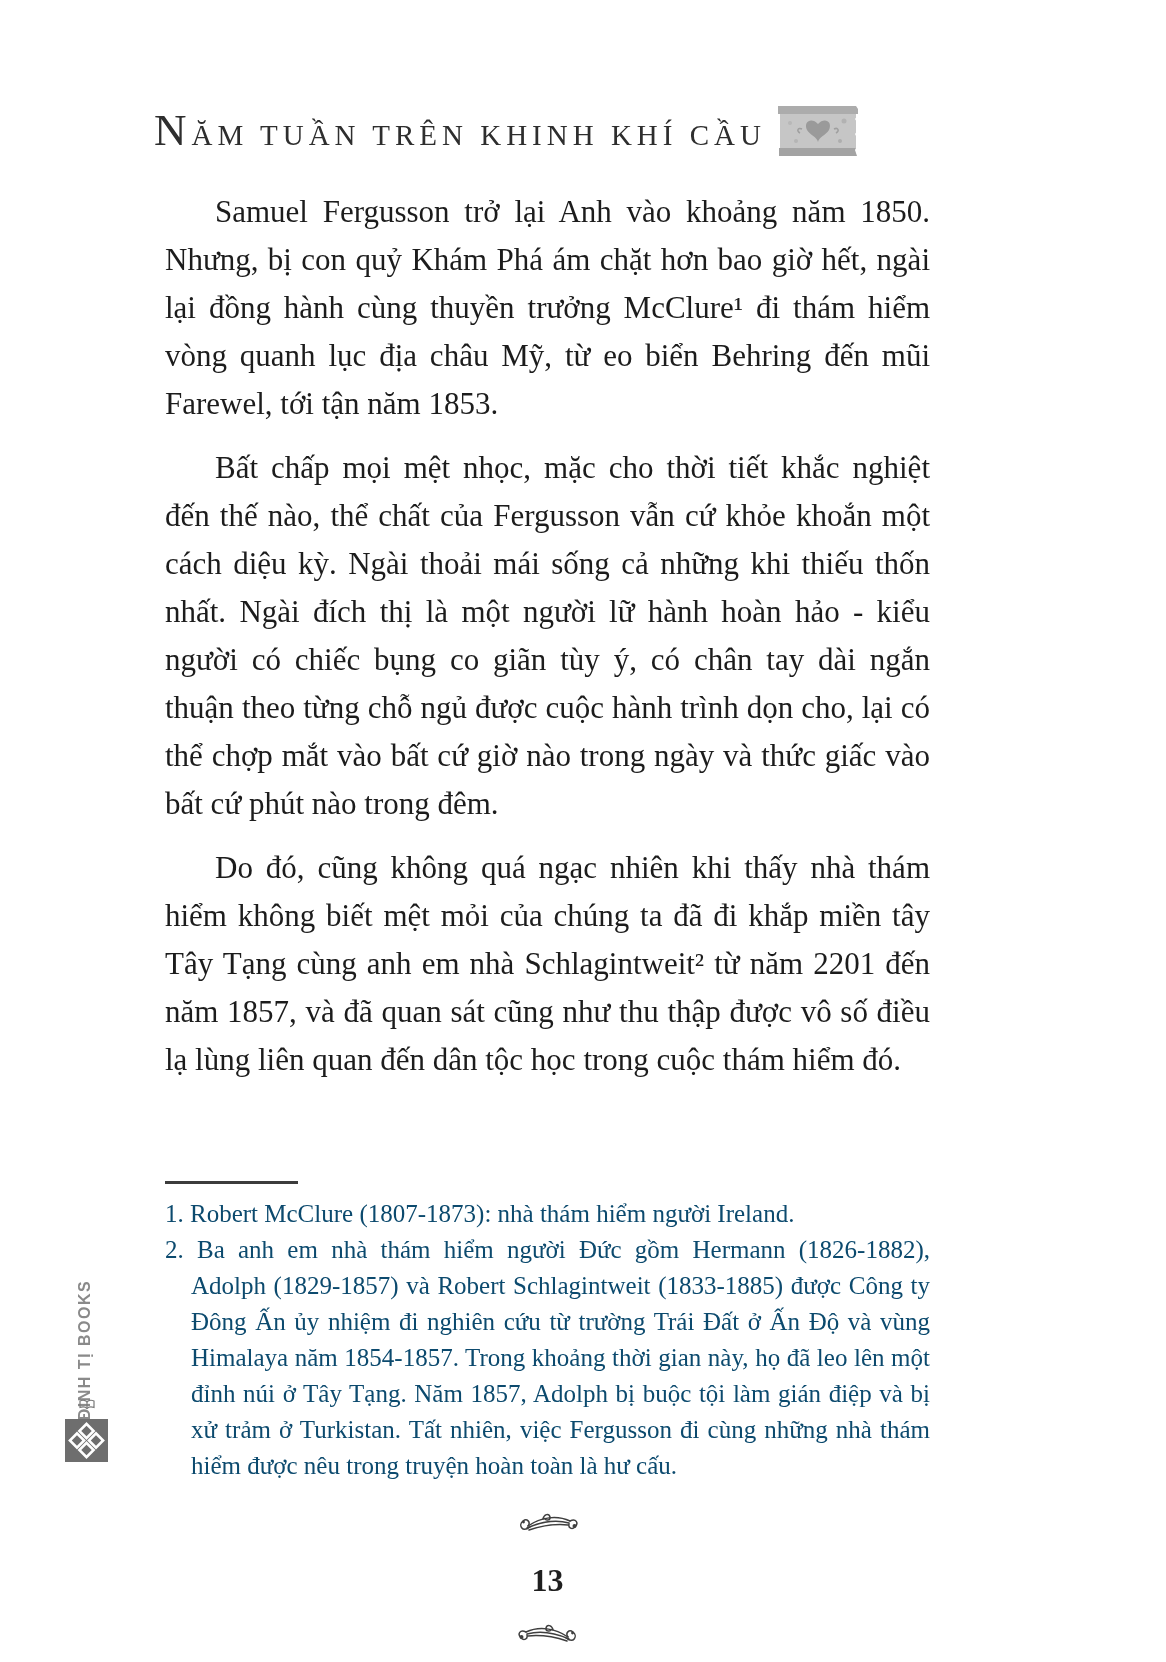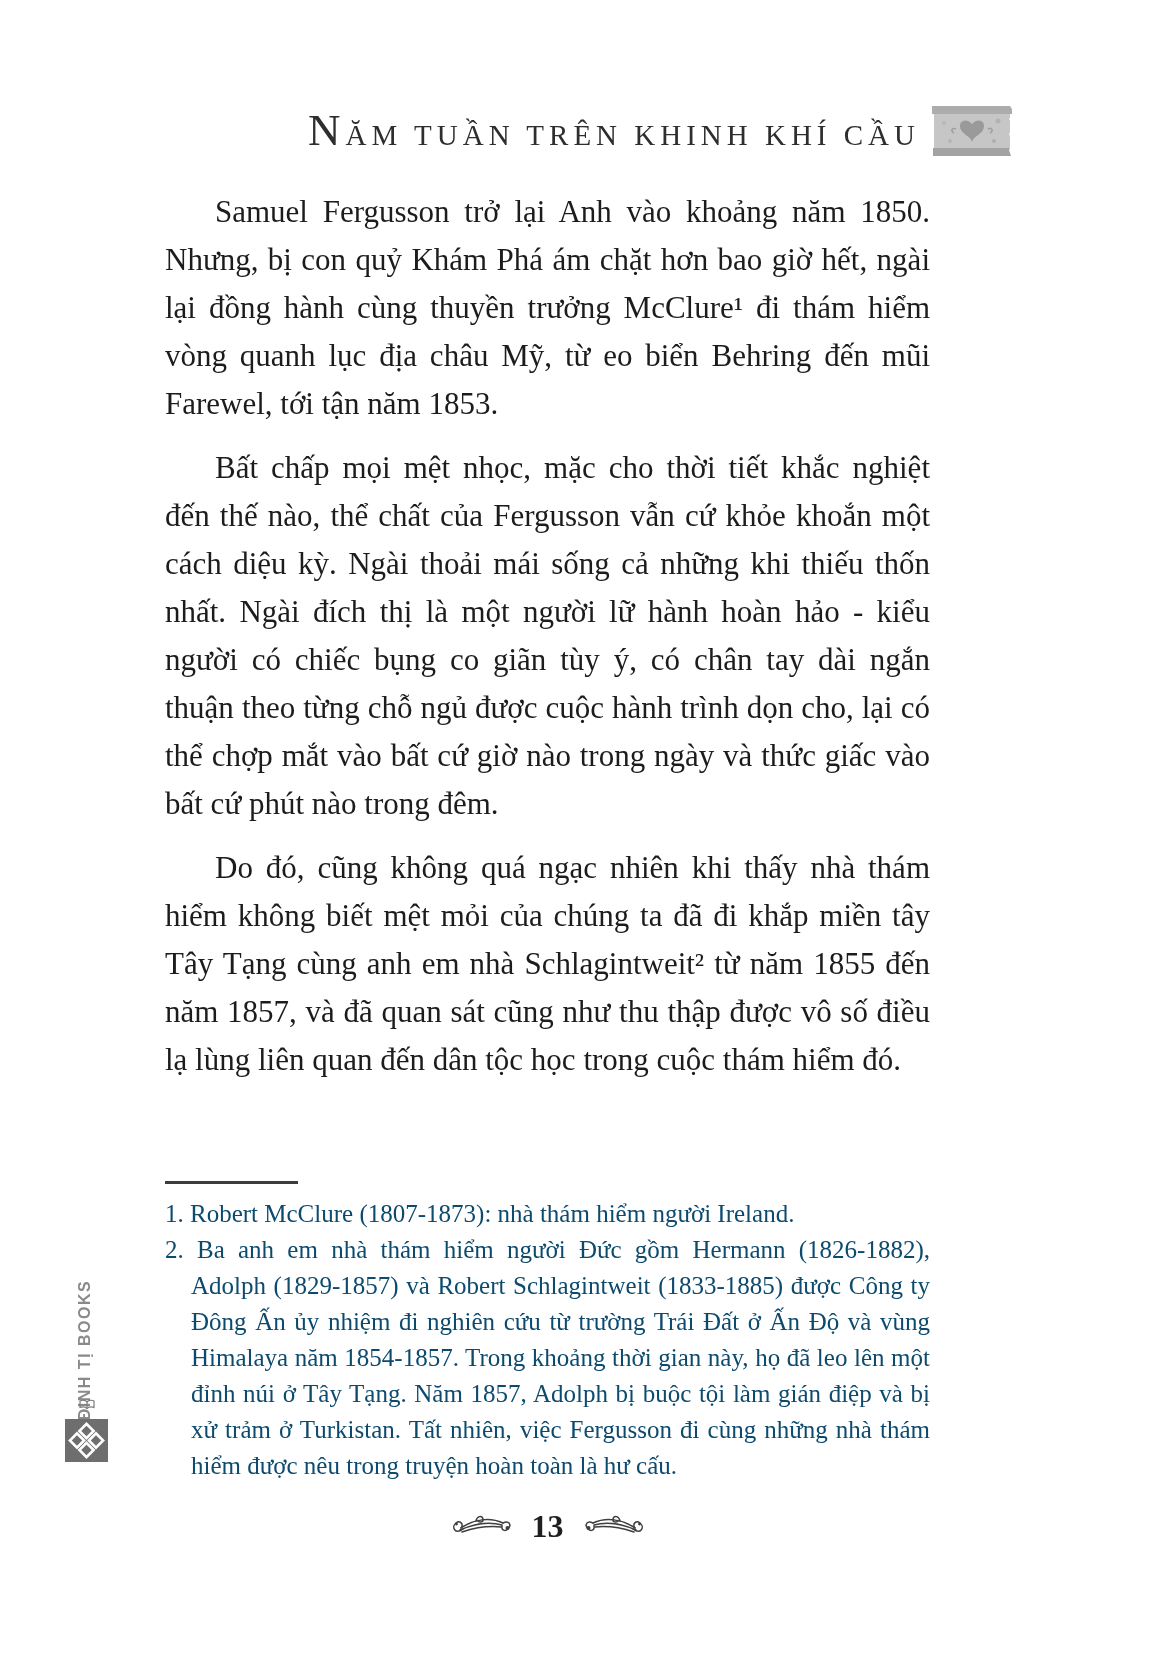--- a/index.html
+++ b/index.html
@@ -10,21 +10,21 @@
     background:#ffffff;
     font-family:"Liberation Serif", serif;
     color:#1e1e1e;
     margin:0 auto;
     overflow:hidden;
   }
 
   
   .page-header {
     position:absolute; top:100px; left:0; width:1014px;
-    display:flex; justify-content:flex-end; align-items:center; gap:12px;
+    display:flex; justify-content:center; align-items:center; gap:12px;
   }
   .book-title {
     font-size:29px; font-weight:400;
     letter-spacing:5px;
     color:#2e2e2e;
     white-space:nowrap;
     line-height:60px;
   }
   .book-title::first-letter { font-size:45px; }
 
@@ -65,21 +65,21 @@
     color:#8a8a8a;
   }
   .logo-block {
     position:absolute; left:65px; top:1396px; width:43px;
     display:flex; flex-direction:column; align-items:center; gap:5px;
   }
 
   
   .page-footer {
     position:absolute; top:1508px; left:165px; width:765px;
-    display:flex; justify-content:center; align-items:center; gap:20px;
+    display:flex; justify-content:center; align-items:center; gap:20px;flex-direction:column;
   }
   .page-number {
     font-size:32px; font-weight:700; color:#1f1f1f;
   }
   .flourish-right { transform:scaleX(-1); }
 </style>
 </head>
 <body>
 
 <div class="page">
@@ -99,21 +99,21 @@
         <path d="M24 26 C20 24 18 28 22 30" stroke="#9f9f9f" stroke-width="1.5" fill="none"></path>
         <path d="M56 26 C60 24 62 28 58 30" stroke="#9f9f9f" stroke-width="1.5" fill="none"></path>
         <polygon points="78,3 82,9 77,16 82,24 77,31 81,39 77,47 79,53 84,53 84,0" fill="#ffffff"></polygon>
       </svg>
     </span>
   </div>
 
   <div class="body-text">
     <p>Samuel Fergusson trở lại Anh vào khoảng năm 1850. Nhưng, bị con quỷ Khám Phá ám chặt hơn bao giờ hết, ngài lại đồng hành cùng thuyền trưởng McClure¹ đi thám hiểm vòng quanh lục địa châu Mỹ, từ eo biển Behring đến mũi Farewel, tới tận năm 1853.</p>
     <p>Bất chấp mọi mệt nhọc, mặc cho thời tiết khắc nghiệt đến thế nào, thể chất của Fergusson vẫn cứ khỏe khoắn một cách diệu kỳ. Ngài thoải mái sống cả những khi thiếu thốn nhất. Ngài đích thị là một người lữ hành hoàn hảo - kiểu người có chiếc bụng co giãn tùy ý, có chân tay dài ngắn thuận theo từng chỗ ngủ được cuộc hành trình dọn cho, lại có thể chợp mắt vào bất cứ giờ nào trong ngày và thức giấc vào bất cứ phút nào trong đêm.</p>
-    <p>Do đó, cũng không quá ngạc nhiên khi thấy nhà thám hiểm không biết mệt mỏi của chúng ta đã đi khắp miền tây Tây Tạng cùng anh em nhà Schlagintweit² từ năm 1855 đến năm 1857, và đã quan sát cũng như thu thập được vô số điều lạ lùng liên quan đến dân tộc học trong cuộc thám hiểm đó.</p>
+    <p>Do đó, cũng không quá ngạc nhiên khi thấy nhà thám hiểm không biết mệt mỏi của chúng ta đã đi khắp miền tây Tây Tạng cùng anh em nhà Schlagintweit² từ năm 2201 đến năm 1857, và đã quan sát cũng như thu thập được vô số điều lạ lùng liên quan đến dân tộc học trong cuộc thám hiểm đó.</p>
   </div>
 
   <div class="footnotes">
     <div class="fn-rule"></div>
     <p class="footnote">1. Robert McClure (1807-1873): nhà thám hiểm người Ireland.</p>
     <p class="footnote">2. Ba anh em nhà thám hiểm người Đức gồm Hermann (1826-1882), Adolph (1829-1857) và Robert Schlagintweit (1833-1885) được Công ty Đông Ấn ủy nhiệm đi nghiên cứu từ trường Trái Đất ở Ấn Độ và vùng Himalaya năm 1854-1857. Trong khoảng thời gian này, họ đã leo lên một đỉnh núi ở Tây Tạng. Năm 1857, Adolph bị buộc tội làm gián điệp và bị xử trảm ở Turkistan. Tất nhiên, việc Fergusson đi cùng những nhà thám hiểm được nêu trong truyện hoàn toàn là hư cấu.</p>
   </div>
 
   <div class="publisher-name">ĐINH TỊ BOOKS</div>
   <div class="logo-block">

